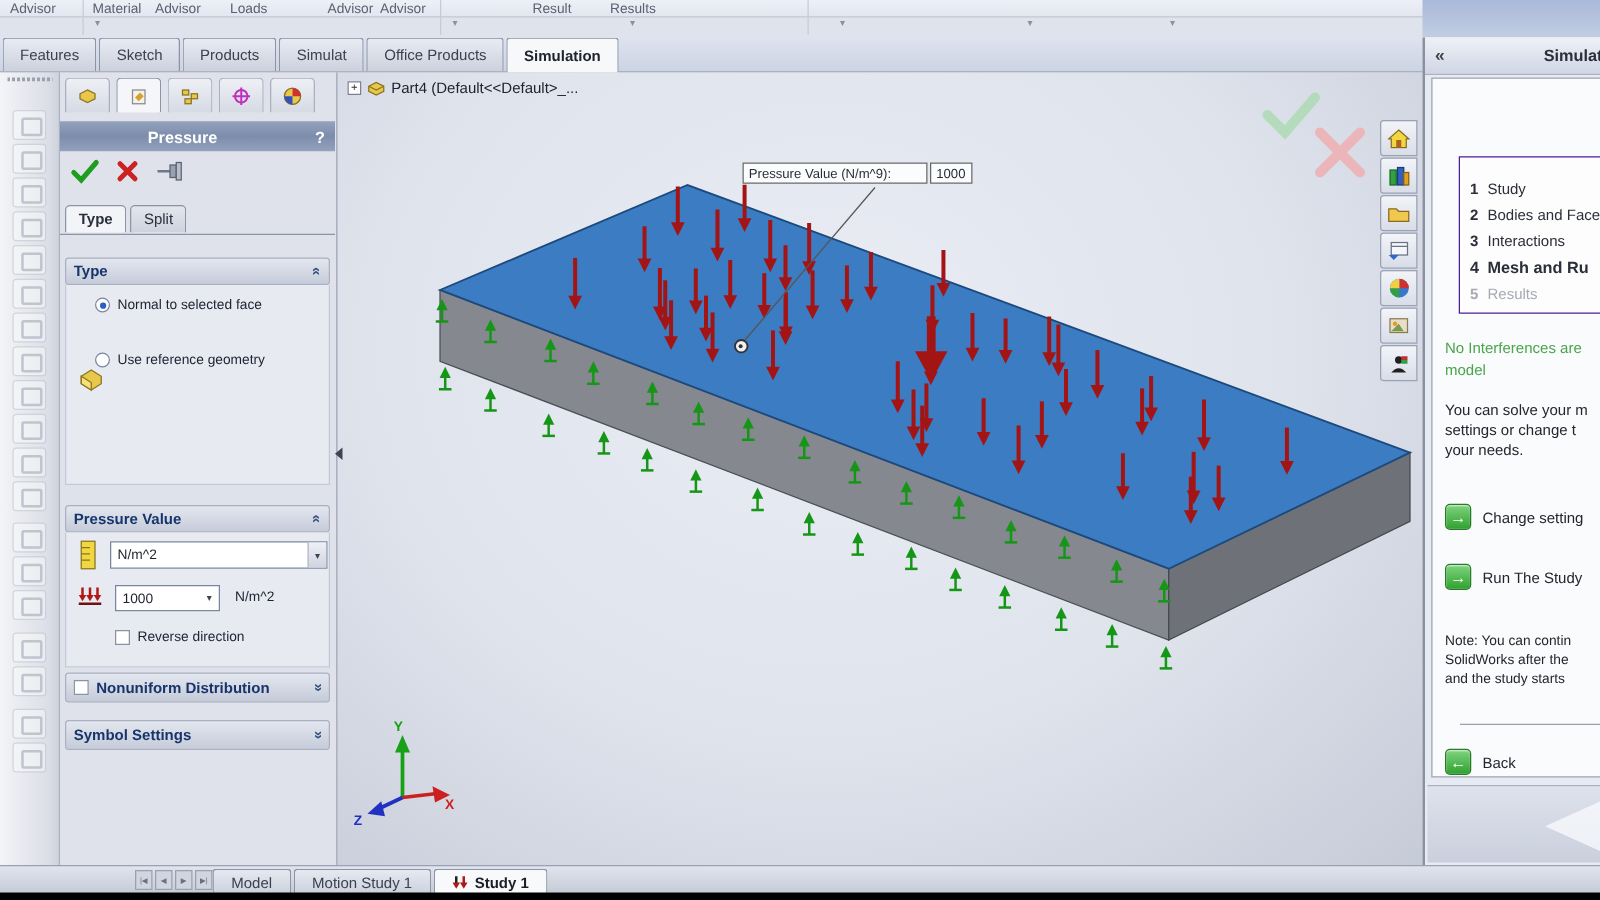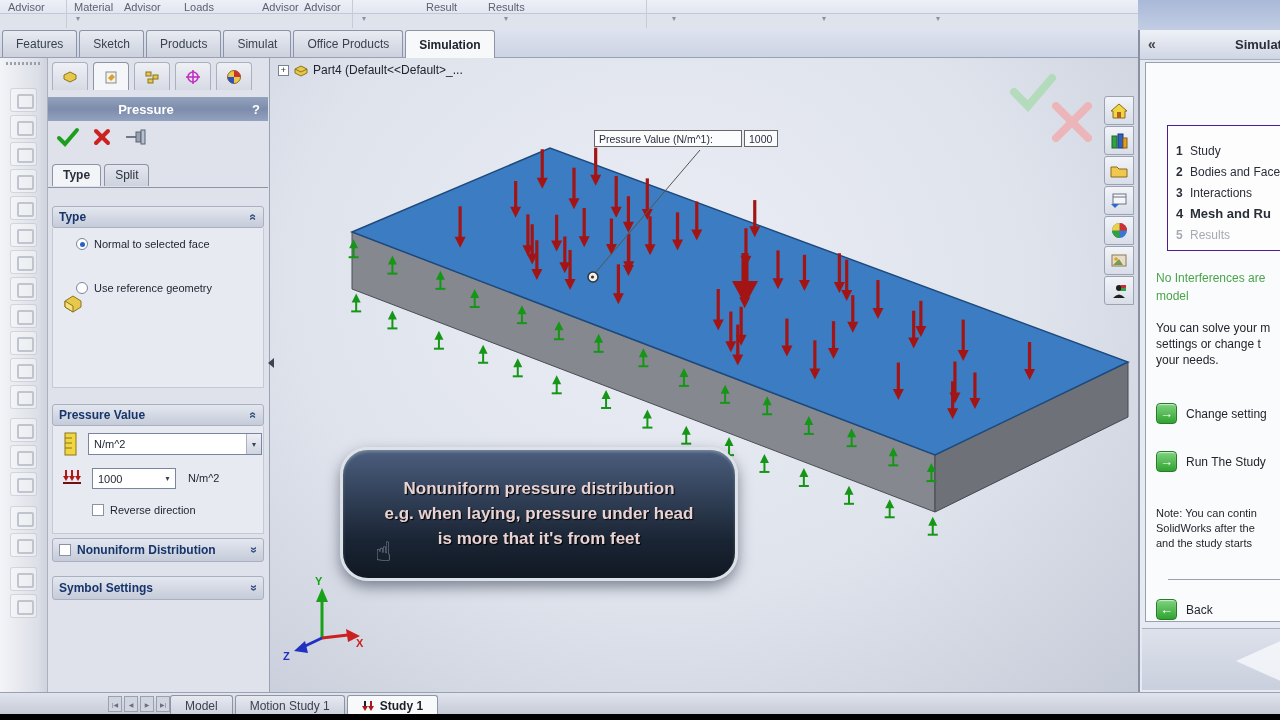--- a/index.html
+++ b/index.html
@@ -673,31 +673,23 @@
 
   <div class="abs flyout" style="z-index:3">
     <span class="fly-exp">+</span>
     <svg width="16" height="13">
         <polygon points="2,5 8,2 14,5 14,9 8,12 2,9" fill="#e8c84a" stroke="#8a7420" stroke-width="1"></polygon>
         <polyline points="2,5 8,8 14,5" fill="none" stroke="#8a7420" stroke-width="1"></polyline>
       </svg>
     <span>Part4  (Default&lt;&lt;Default&gt;_...</span>
   </div>
 
-  <div class="tipbox" style="left:594px;width:148px;z-index:5">Pressure Value (N/m^1):</div>
+  <div class="tipbox" style="left:594px;width:148px;z-index:5">Pressure Value (N/m^9):</div>
   <div class="tipbox" style="left:744px;width:34px;z-index:5">1000</div>
 
-  <div class="abs callout">
-    <div class="callout-text">
-      <div>Nonuniform pressure distribution</div>
-      <div>e.g. when laying, pressure under head</div>
-      <div>is more that it's from feet</div>
-    </div>
-    <span class="hand">☝</span>
-  </div>
 
   <div class="abs left-tools">
     <div class="lt-handle"></div>
   <div class="lt-icon" style="top: 30px;"></div>
       <div class="lt-icon" style="top: 57px;"></div>
       <div class="lt-icon" style="top: 84px;"></div>
       <div class="lt-icon" style="top: 111px;"></div>
       <div class="lt-icon" style="top: 138px;"></div>
       <div class="lt-icon" style="top: 165px;"></div>
       <div class="lt-icon" style="top: 192px;"></div>

